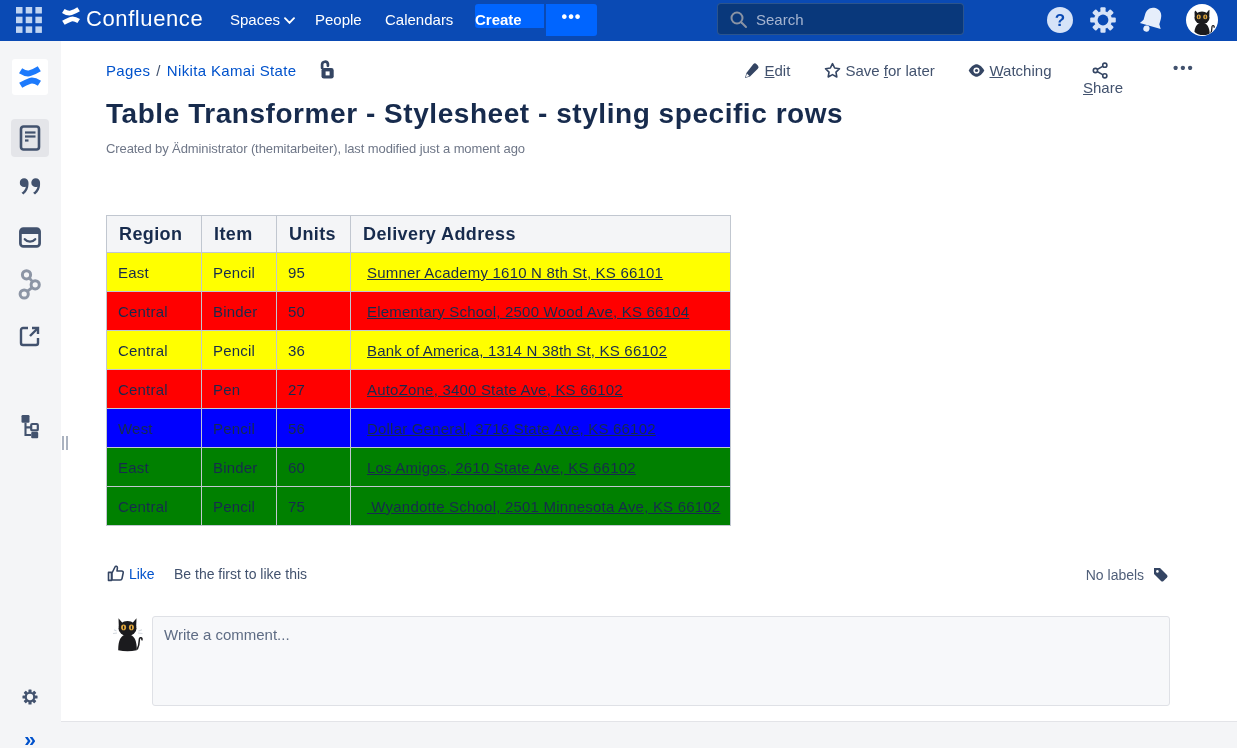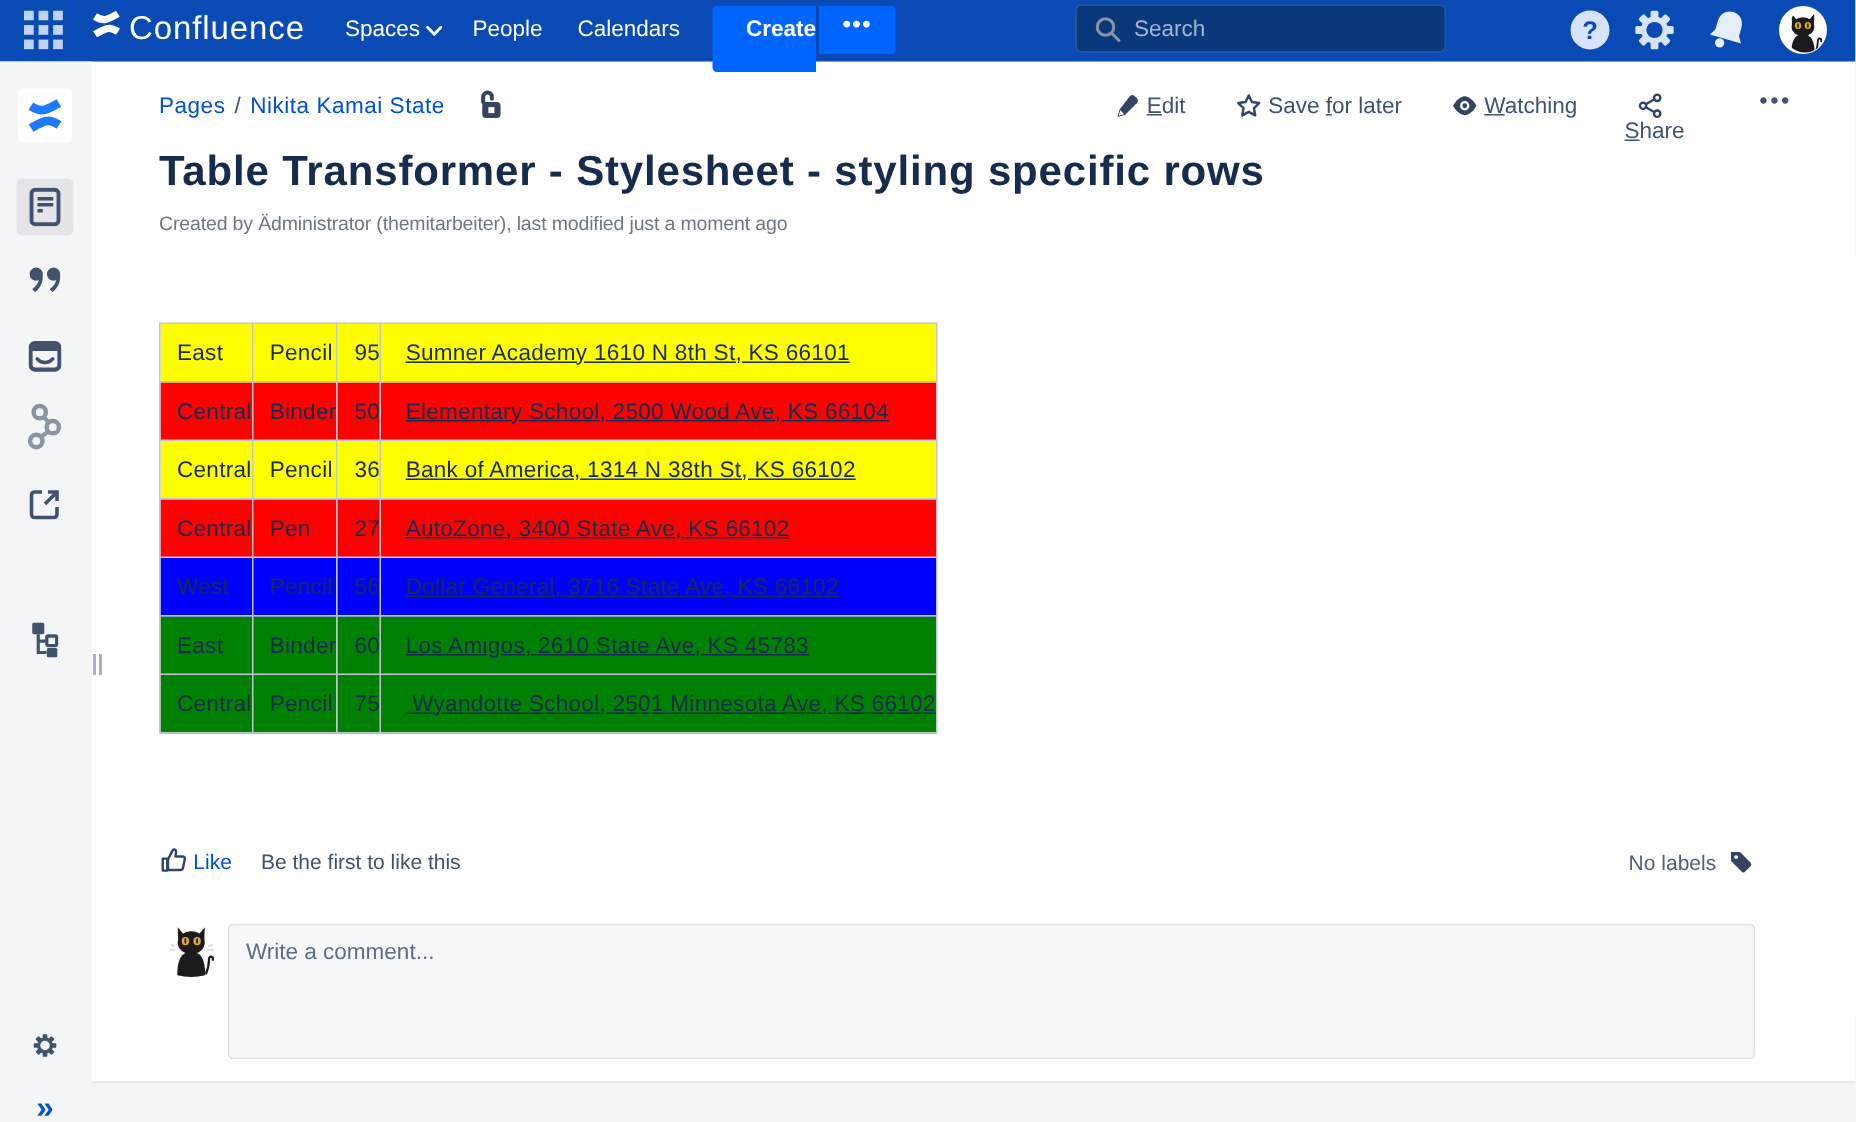--- a/index.html
+++ b/index.html
@@ -5,21 +5,21 @@
 * { margin:0; padding:0; box-sizing:border-box; }
 html,body { width:1237px; height:748px; overflow:hidden; font-family:"Liberation Sans", sans-serif; background:#F4F5F7; }
 #page { position:relative; width:1237px; height:748px; }
 
 
 #nav { position:absolute; left:0; top:0; width:1237px; height:41px; background:#0A4AB4; }
 #gridicon { position:absolute; left:16px; top:7px; width:26px; height:26px; }
 #logo { position:absolute; left:62px; top:8px; }
 #logotext { position:absolute; left:86px; top:6px; color:#fff; font-size:22px; letter-spacing:0.6px; }
 .navitem { position:absolute; top:11px; color:#fff; font-size:15px; }
-#btn-create { position:absolute; left:475px; top:4px; width:69px; height:44px; background:#0065FF; border-radius:3px 0 0 3px; color:#fff; font-size:15px; font-weight:bold; text-align:right; line-height:32px; }
+#btn-create { position:absolute; left:475px; top:4px; width:69px; height:24px; background:#0065FF; border-radius:3px 0 0 3px; color:#fff; font-size:15px; font-weight:bold; text-align:left; line-height:32px; }
 #btn-more { position:absolute; left:546px; top:4px; width:51px; height:32px; background:#0065FF; border-radius:0 3px 3px 0; color:#fff; text-align:center; line-height:26px; font-weight:bold; letter-spacing:1px; font-size:16px; }
 #search { position:absolute; left:717px; top:3px; width:247px; height:32px; background:#09387B; border:1px solid rgba(255,255,255,0.14); border-radius:4px; }
 #search .mag { position:absolute; left:11px; top:6px; }
 #search .ph { position:absolute; left:38px; top:7px; font-size:15px; color:#A5B4D0; }
 .navcirc { position:absolute; top:4px; width:32px; height:32px; }
 
 
 #sidebar { position:absolute; left:0; top:41px; width:61px; height:707px; background:#F4F5F7; }
 #spacelogo { position:absolute; left:12px; top:18px; width:36px; height:36px; background:#fff; border-radius:3px; }
 #pagehl { position:absolute; left:11px; top:78px; width:38px; height:38px; background:#E4E5E9; border-radius:4px; }
@@ -255,20 +255,26 @@
           </svg>
           <span><u>S</u>hare</span>
         </span>
       <span class="act" style="left:1112px; font-weight:bold; letter-spacing:2px; top:18px;">•••</span>
     </div>
     <div id="title">Table Transformer - Stylesheet - styling specific rows</div>
     <div id="byline">Created by Ädministrator (themitarbeiter), last modified just a moment ago</div>
 
     <table id="tbl">
       <tbody>
+          <tr>
+            <th class="c1">Region</th>
+            <th class="c2">Item</th>
+            <th class="c3">Units</th>
+            <th class="c4">Delivery Address</th>
+          </tr>
       <tr class="y">
             <td>East</td>
             <td>Pencil</td>
             <td>95</td>
             <td>Sumner Academy 1610 N 8th St, KS 66101</td>
           </tr>
       <tr class="r">
             <td>Central</td>
             <td>Binder</td>
             <td>50</td>
@@ -289,21 +295,21 @@
       <tr class="b">
             <td>West</td>
             <td>Pencil</td>
             <td>56</td>
             <td>Dollar General, 3716 State Ave, KS 66102</td>
           </tr>
       <tr class="g">
             <td>East</td>
             <td>Binder</td>
             <td>60</td>
-            <td>Los Amigos, 2610 State Ave, KS 45783</td>
+            <td>Los Amigos, 2610 State Ave, KS 66102</td>
           </tr>
       <tr class="g">
             <td>Central</td>
             <td>Pencil</td>
             <td>75</td>
             <td>&nbsp;Wyandotte School, 2501 Minnesota Ave, KS 66102</td>
           </tr>
     </tbody>
       </table>
 

